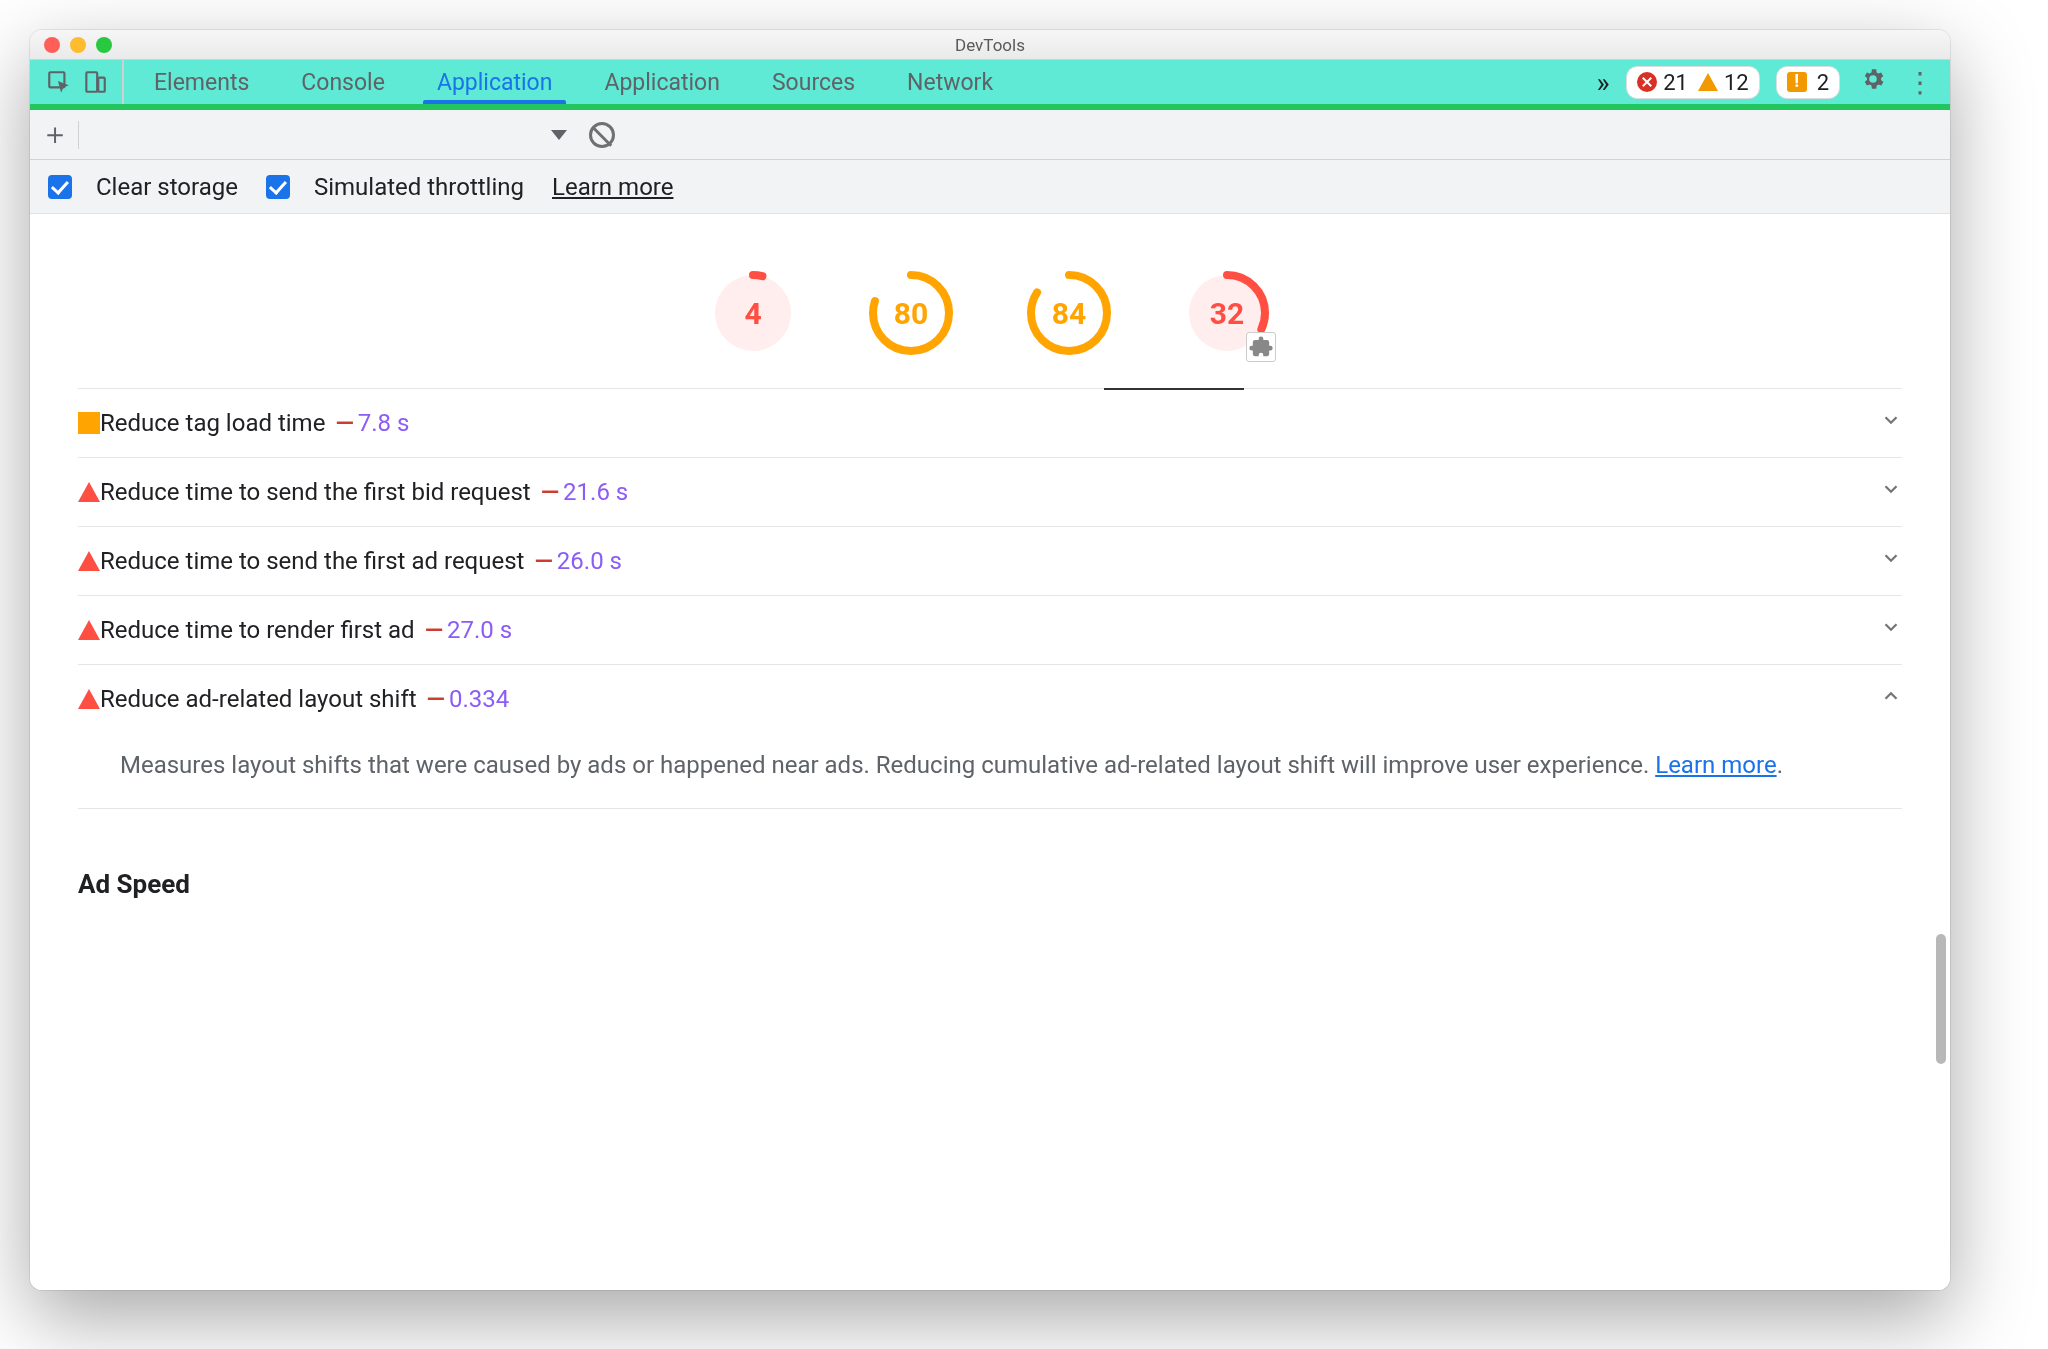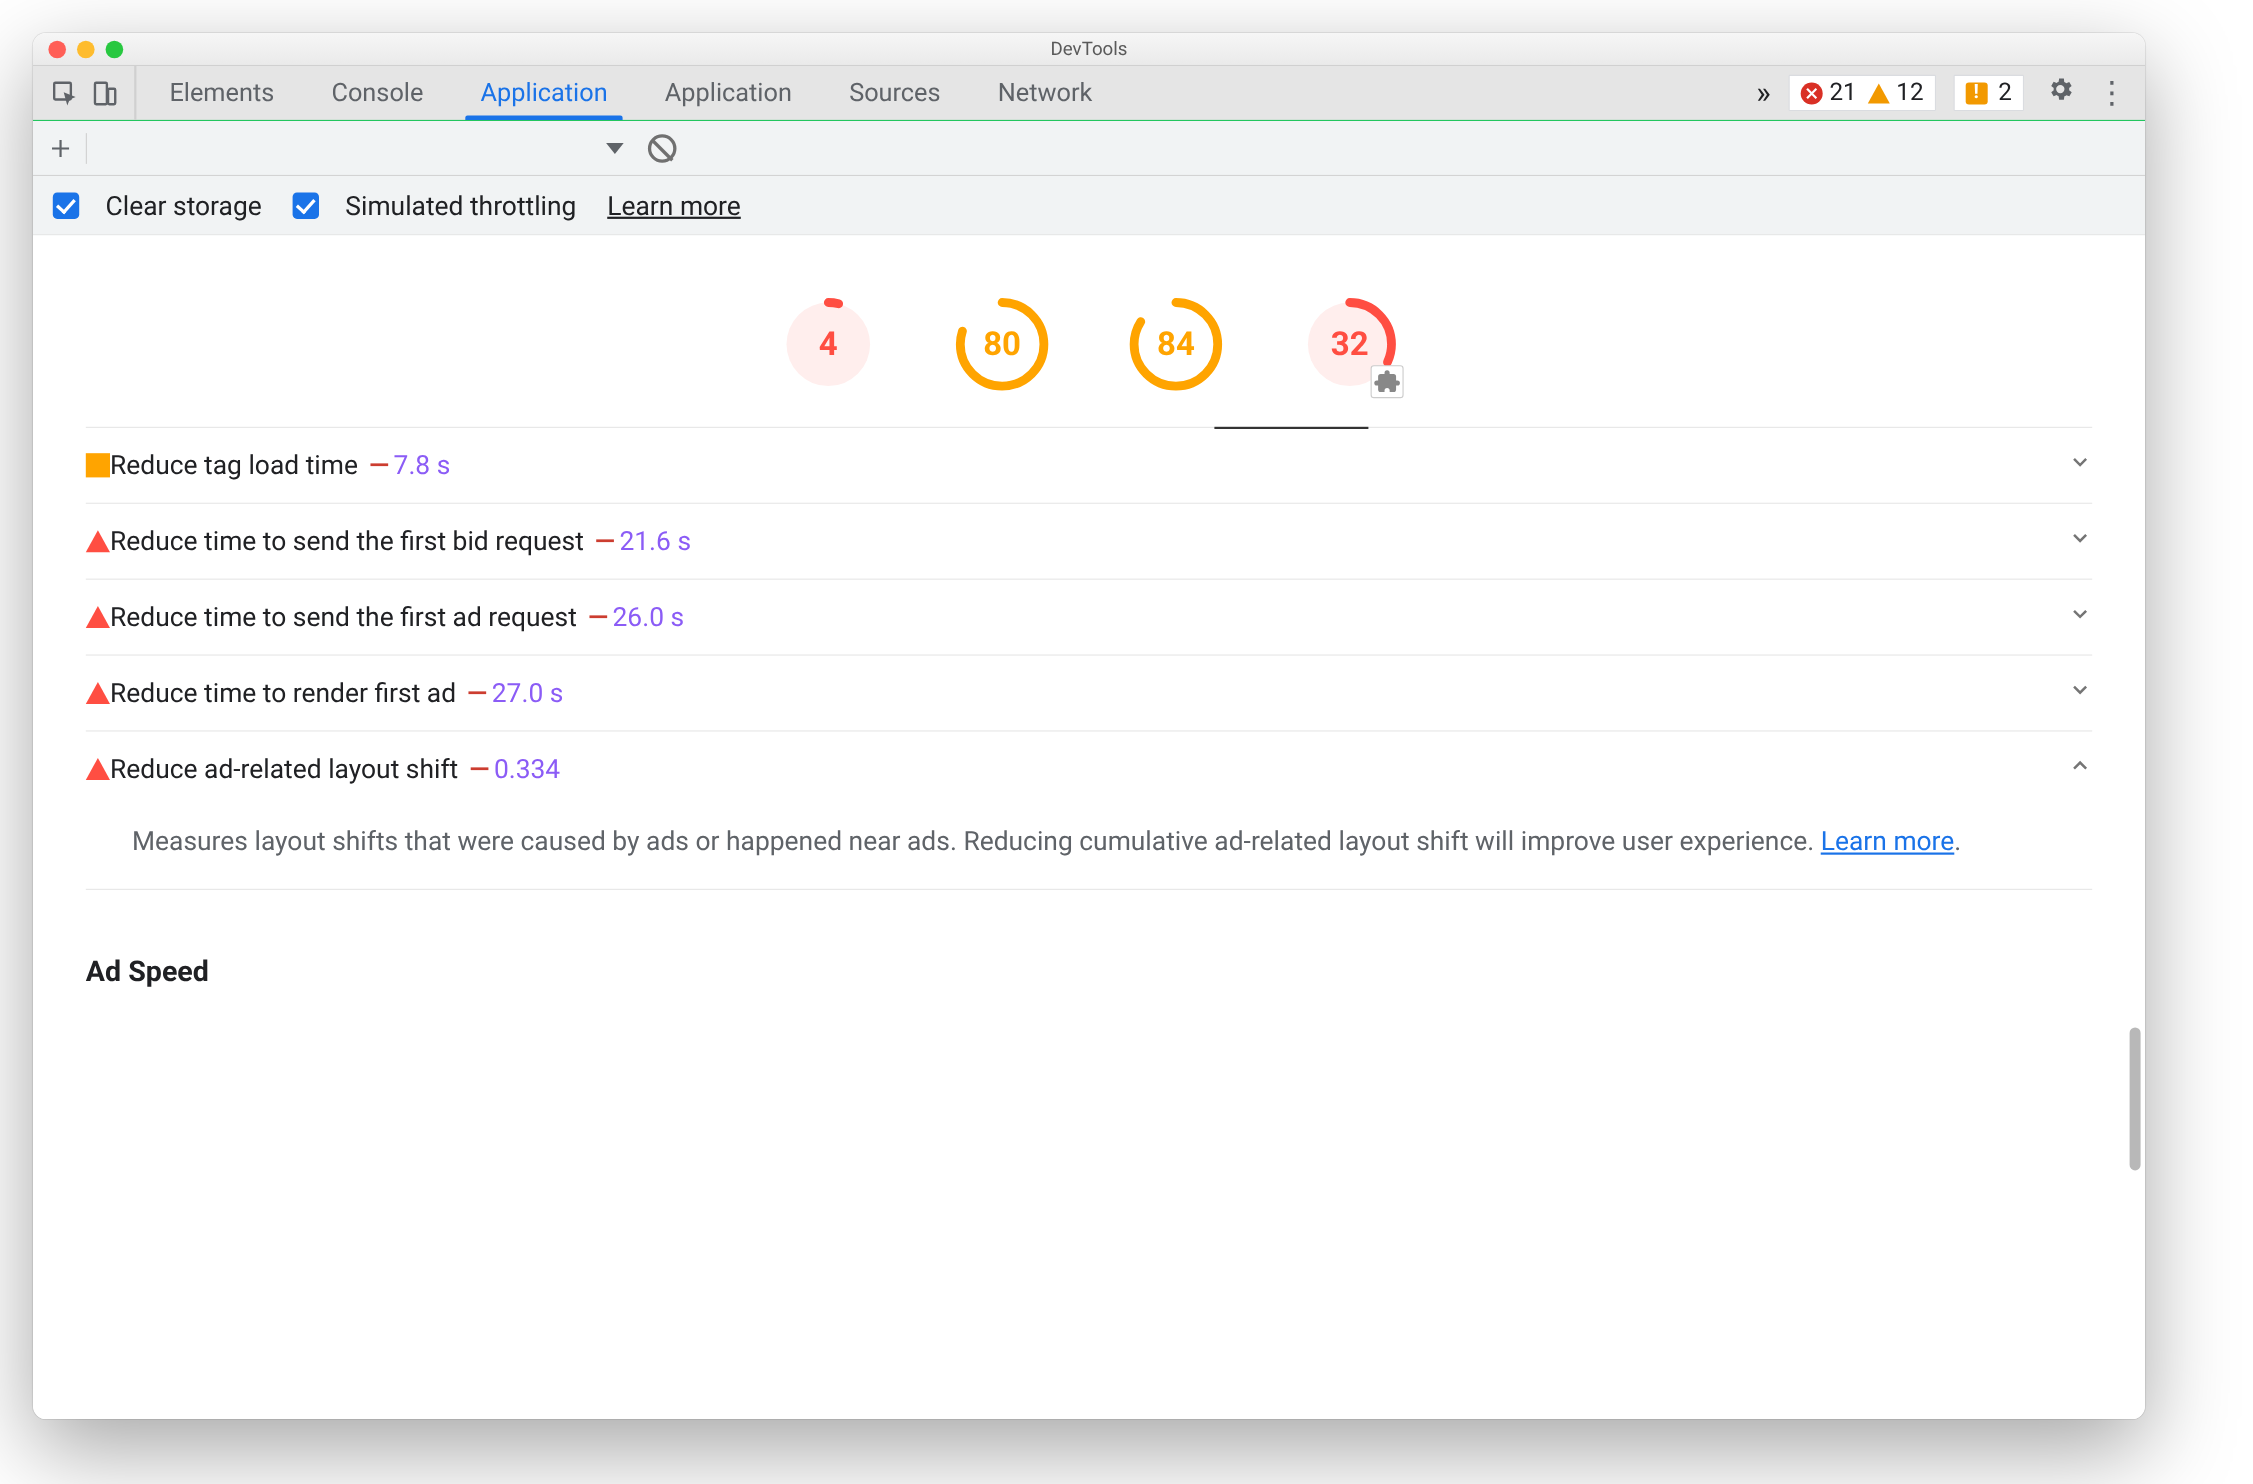--- a/index.html
+++ b/index.html
@@ -50,22 +50,22 @@
   .dot.yellow { background:#febc2e; }
   .dot.green { background:#28c840; }
   .titlebar .title {
     position: absolute; left: 0; right: 0; text-align: center;
     pointer-events: none;
   }
 
   
   .tabstrip {
     height: 50px;
-    border-bottom: 1px solid #22c55e;
-    background: #e5e5e5;
+    border-bottom: 6px solid #22c55e;
+    background: #5eead4;
     display: flex;
     align-items: stretch;
     font-size: 23px;
     color: #5f6368;
     padding: 0 8px 0 0;
   }
   .ts-left {
     display: flex; align-items: center; gap: 2px; padding: 0 10px 0 12px;
     border-right: 2px solid #d0d0d0;
   }
@@ -73,21 +73,21 @@
   .tabs { display: flex; align-items: stretch; gap: 8px; padding-left: 8px; flex: 1; }
   .tab { padding: 0 22px; display:flex; align-items:center; cursor:pointer; position:relative; }
   .tab.active { color:#1a73e8; }
   .tab.active::after {
     content:""; position:absolute; left:8px; right:8px; bottom:0; height:4px; background:#1a73e8; border-radius:2px 2px 0 0;
   }
   .more { width:38px; display:flex; align-items:center; justify-content:center; font-size:28px; color:#202124; }
 
   .ts-right { display:flex; align-items:center; gap:16px; padding:0 12px 0 4px; }
   .pill {
-    border:1px solid #dadce0; background:#fff; border-radius:1px; padding:3px 10px;
+    border:1px solid #dadce0; background:#fff; border-radius:11px; padding:3px 10px;
     display:flex; gap:10px; align-items:center; font-size:22px; color:#202124;
   }
   .pill .grp { display:flex; align-items:center; gap:6px; }
   .ico-err { width:20px; height:20px; border-radius:50%; background:#d93025; position:relative; }
   .ico-err::before, .ico-err::after {
     content:""; position:absolute; left:9px; top:4px; width:2px; height:12px; background:#fff; transform:rotate(45deg);
   }
   .ico-err::after { transform:rotate(-45deg); }
   .ico-warn {
     width:0; height:0; border-left:10px solid transparent; border-right:10px solid transparent; border-bottom:18px solid #f29900;

